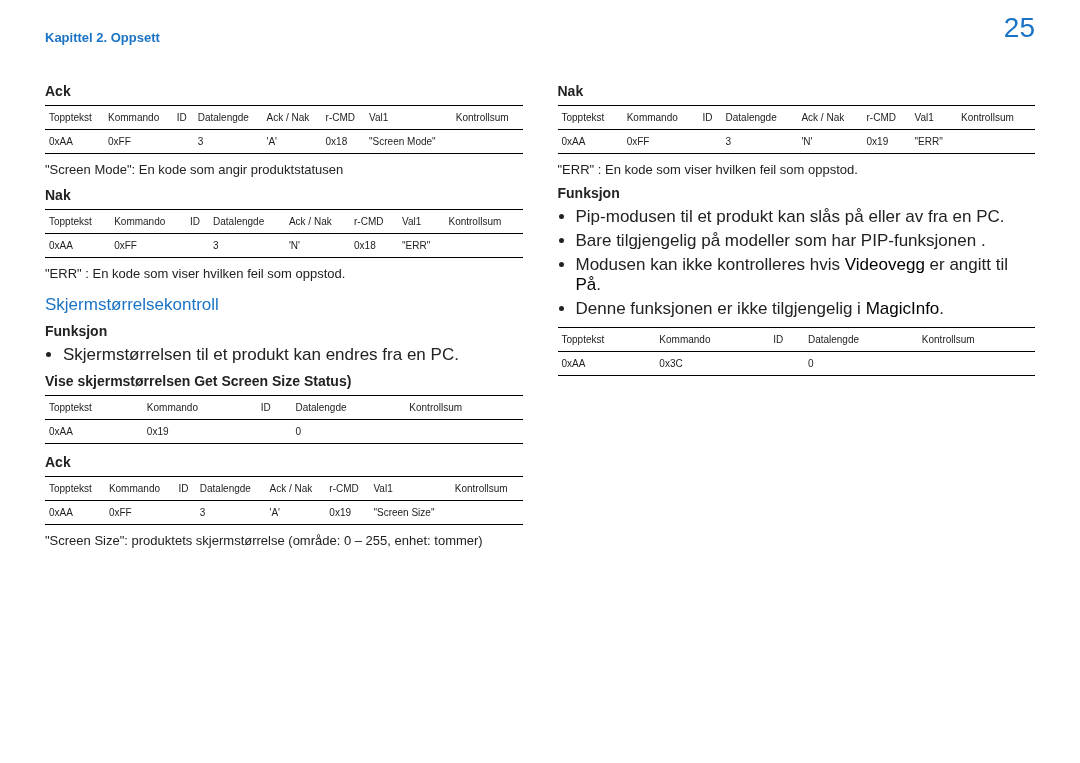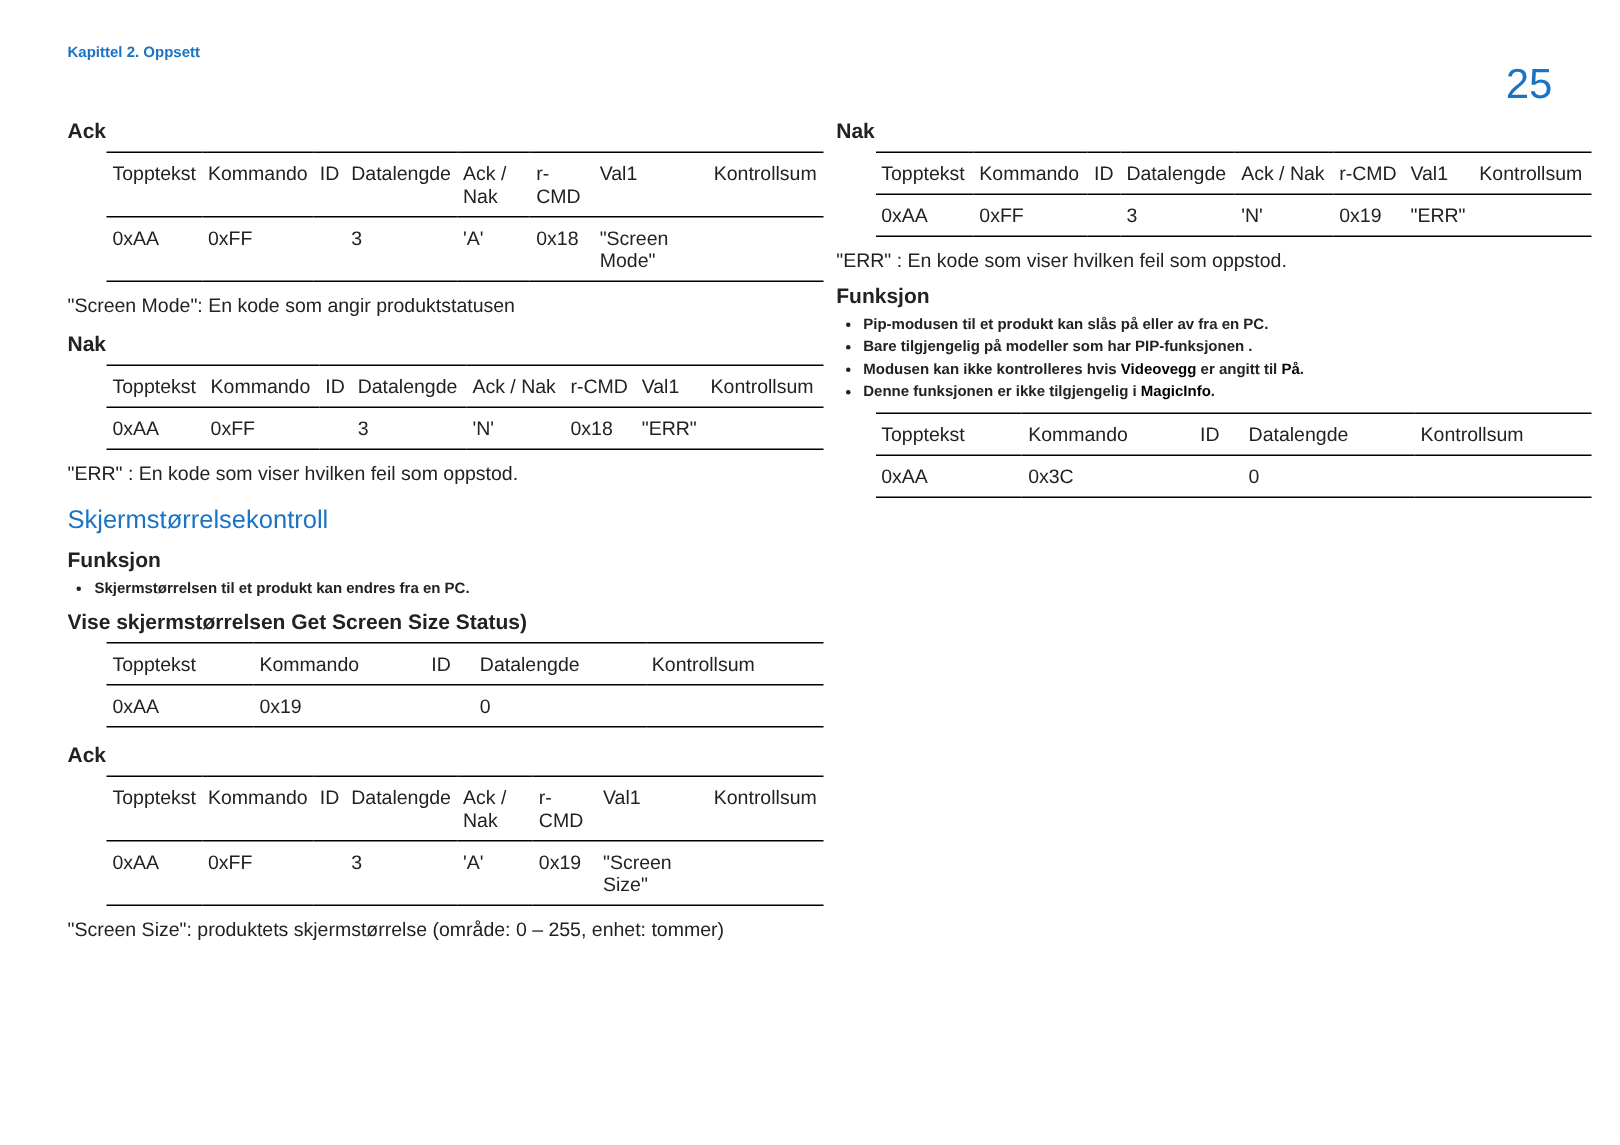--- a/index.html
+++ b/index.html
@@ -1,27 +1,27 @@
 <!DOCTYPE html>
 <html><head>
 <meta charset="utf-8">
 <style>
   html, body { margin: 0; padding: 0; font-family: Arial, Helvetica, sans-serif; font-size: 13px; color: #222; }
   body { width: 1080px; height: 763px; position: relative; box-sizing: border-box; padding: 30px 45px 30px 45px; }
-  .page-number { position: absolute; top: 40px; right: 45px; font-size: 28px; color: #1b73c5; font-weight: 400; }
-  .chapter { color: #1b73c5; font-size: 10px; font-weight: 600; margin-bottom: 28px; }
+  .page-number { position: absolute; top: 12px; right: 45px; font-size: 28px; color: #1b73c5; font-weight: 400; }
+  .chapter { color: #1b73c5; font-size: 13px; font-weight: 600; margin-bottom: 28px; }
   .columns { display: flex; gap: 35px; }
   .col { flex: 1 1 50%; }
   .h-bold { font-weight: 700; font-size: 14px; margin: 10px 0 6px 0; }
   .h-blue { color: #1b73c5; font-weight: 400; font-size: 17px; margin: 14px 0 8px 0; }
   .h-sub { font-weight: 700; font-size: 14px; margin: 8px 0 6px 0; }
   .paragraph { font-size: 13px; margin: 6px 0 8px 0; }
   ul.bullets { margin: 4px 0 8px 0; padding-left: 18px; }
-  ul.bullets li { font-size: 10px; margin-bottom: 4px; font-weight: bold; }
-  table { width: 100%; border-collapse: collapse; font-size: 13px; margin-bottom: 8px; margin-left: 26px; }
+  ul.bullets li { font-size: 17px; margin-bottom: 4px; }
+  table { width: 100%; border-collapse: collapse; font-size: 10px; margin-bottom: 8px; }
   table th { font-weight: 400; text-align: left; border-top: 1px solid #000; border-bottom: 1px solid #000; padding: 6px 4px; vertical-align: top; }
   table td { border-bottom: 1px solid #000; padding: 6px 4px; vertical-align: top; }
   .link-blue { color: #000000; }
 </style>
 </head>
 <body>
 
 <div class="page-number">25</div>
 <div class="chapter">Kapittel 2. Oppsett</div>
 

